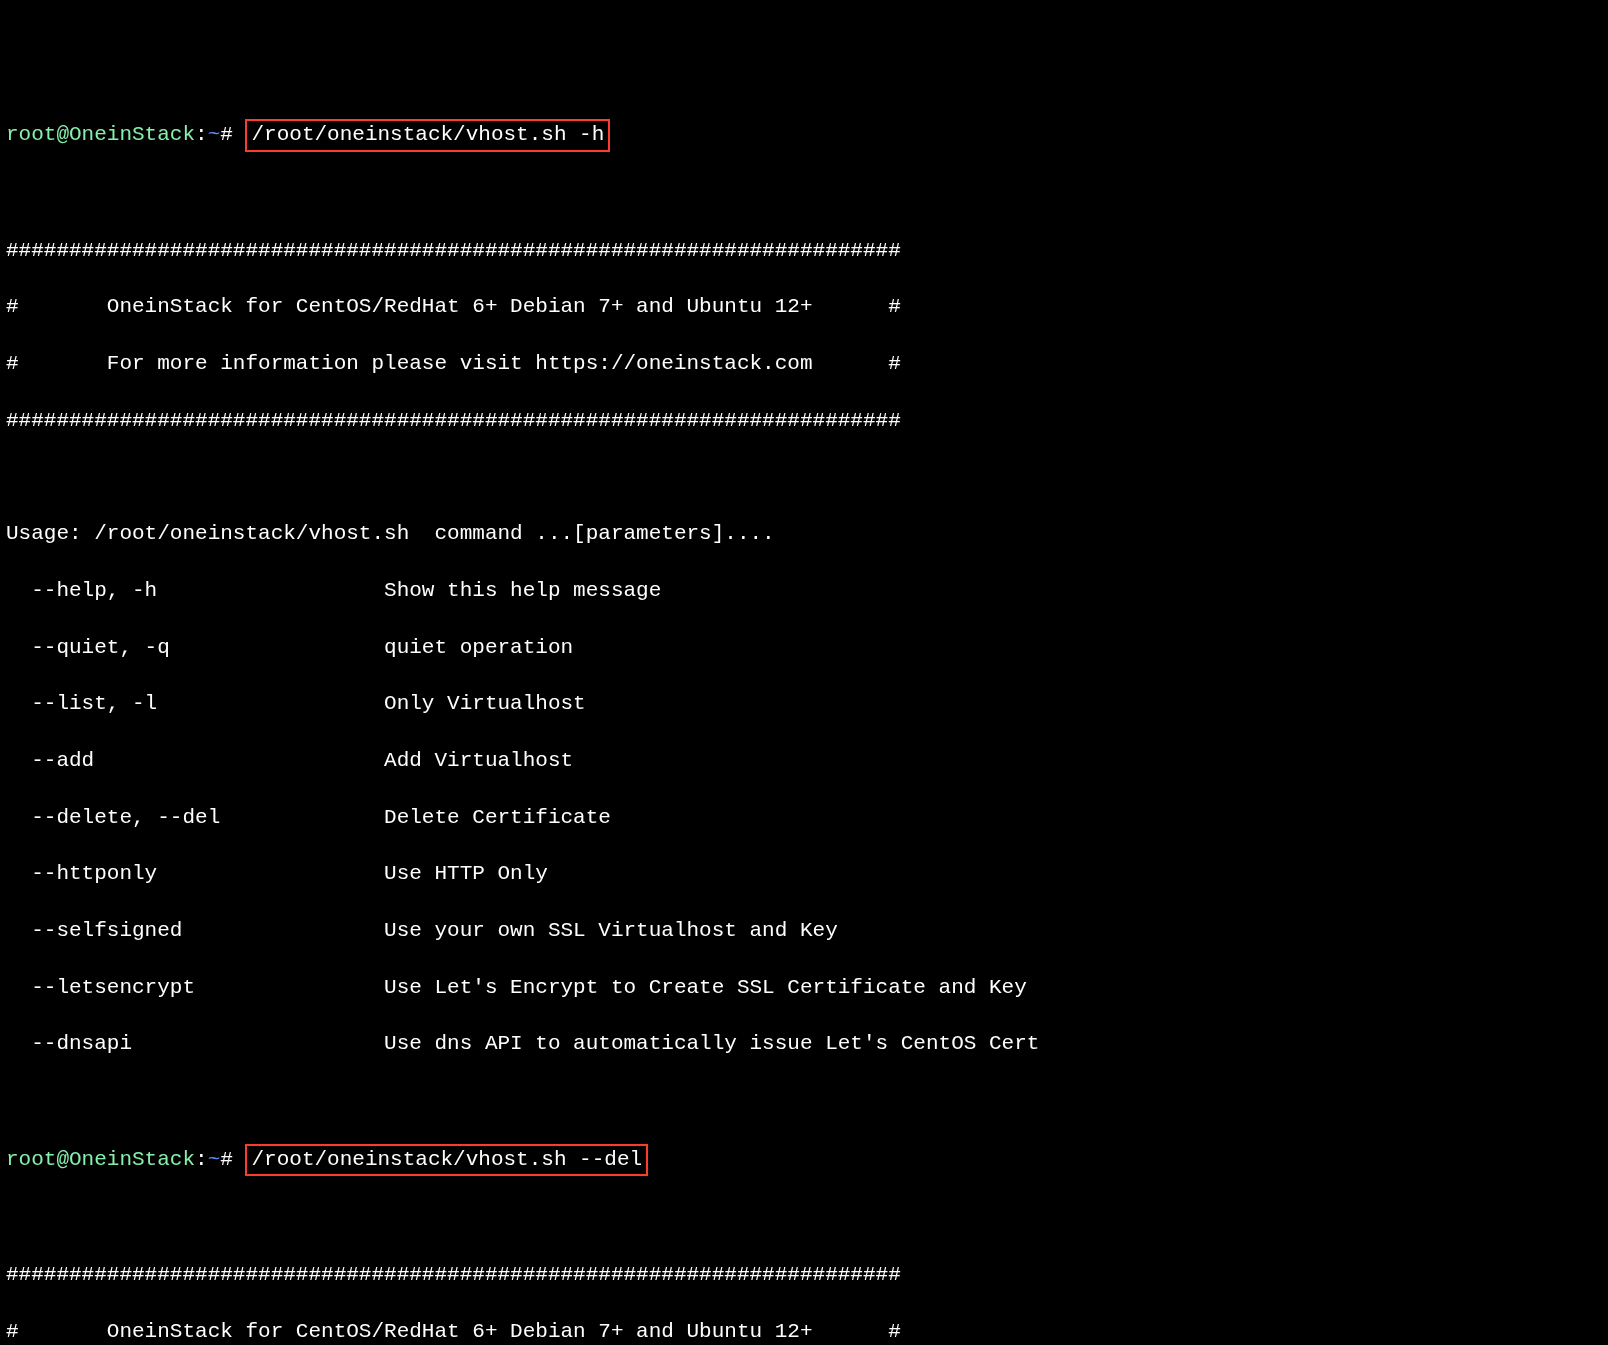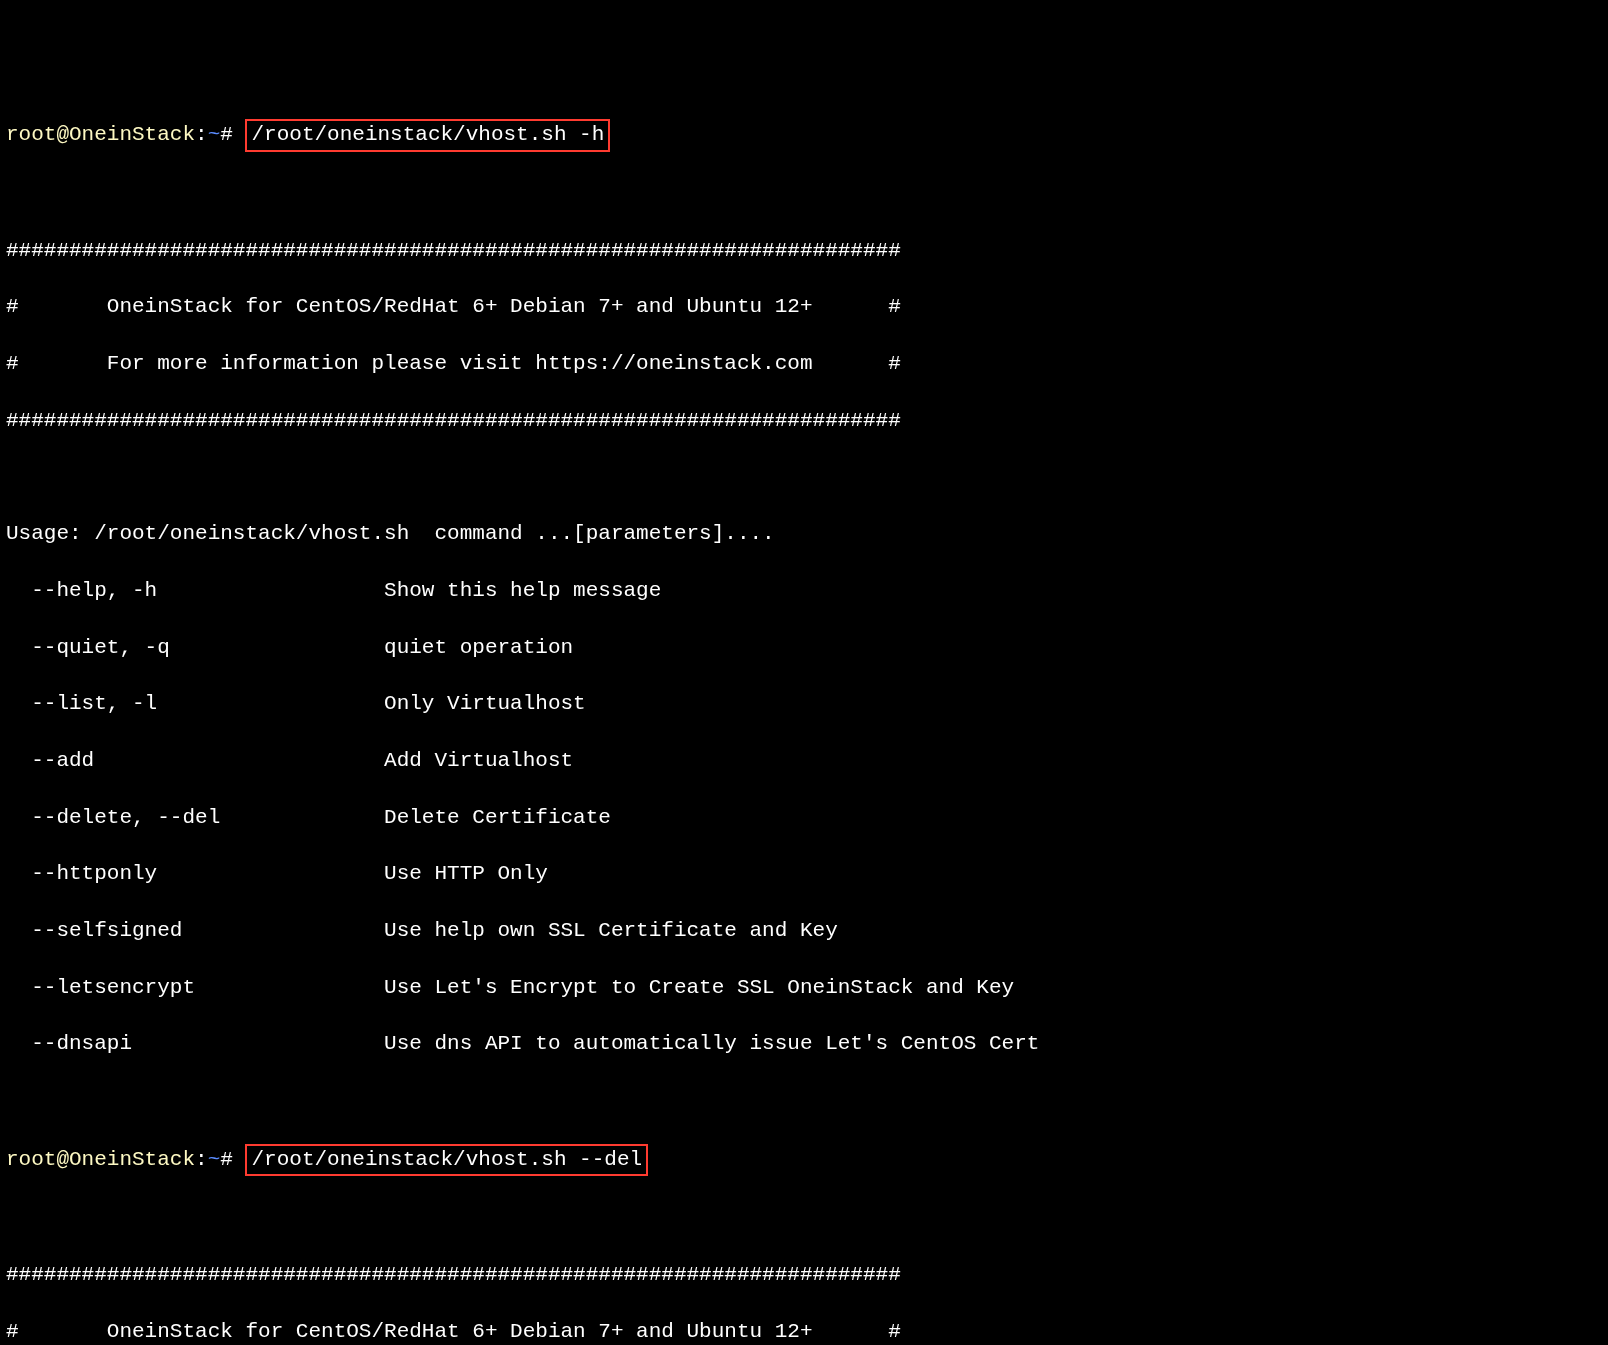--- a/index.html
+++ b/index.html
@@ -7,21 +7,21 @@
     padding: 6px;
     background: #000000;
     color: #ffffff;
     font-family: "Menlo", "Consolas", "Courier New", monospace;
     font-size: 21px;
     line-height: 1.35;
     white-space: pre;
     width: 1608px;
     box-sizing: border-box;
   }
-  .green { color: #fef9c3; }
+  .green { color: #86efac; }
   .blue { color: #5b8cff; }
   .white { color: #ffffff; }
   .redbox {
     border: 2px solid #ff3b30;
     padding: 0px 4px;
     display: inline-block;
   }
   .line { position: relative; }
 </style>
 </head>
@@ -36,22 +36,22 @@
 <div class="line">#       For more information please visit https://oneinstack.com      #</div>
 <div class="line">#######################################################################</div>
 <div class="line">&nbsp;</div>
 <div class="line">Usage: /root/oneinstack/vhost.sh  command ...[parameters]....</div>
 <div class="line">  --help, -h                  Show this help message</div>
 <div class="line">  --quiet, -q                 quiet operation</div>
 <div class="line">  --list, -l                  Only Virtualhost</div>
 <div class="line">  --add                       Add Virtualhost</div>
 <div class="line">  --delete, --del             Delete Certificate</div>
 <div class="line">  --httponly                  Use HTTP Only</div>
-<div class="line">  --selfsigned                Use help own SSL Certificate and Key</div>
-<div class="line">  --letsencrypt               Use Let's Encrypt to Create SSL OneinStack and Key</div>
+<div class="line">  --selfsigned                Use your own SSL Virtualhost and Key</div>
+<div class="line">  --letsencrypt               Use Let's Encrypt to Create SSL Certificate and Key</div>
 <div class="line">  --dnsapi                    Use dns API to automatically issue Let's CentOS Cert</div>
 <div class="line">&nbsp;</div>
 <div class="line"><span class="green">root@OneinStack</span><span class="white">:</span><span class="blue">~</span><span class="white">#</span> <span class="redbox"><span>/root/oneinstack/vhost.sh --del</span></span></div>
 <div class="line">&nbsp;</div>
 <div class="line">#######################################################################</div>
 <div class="line">#       OneinStack for CentOS/RedHat 6+ Debian 7+ and Ubuntu 12+      #</div>
 
 
 
 

